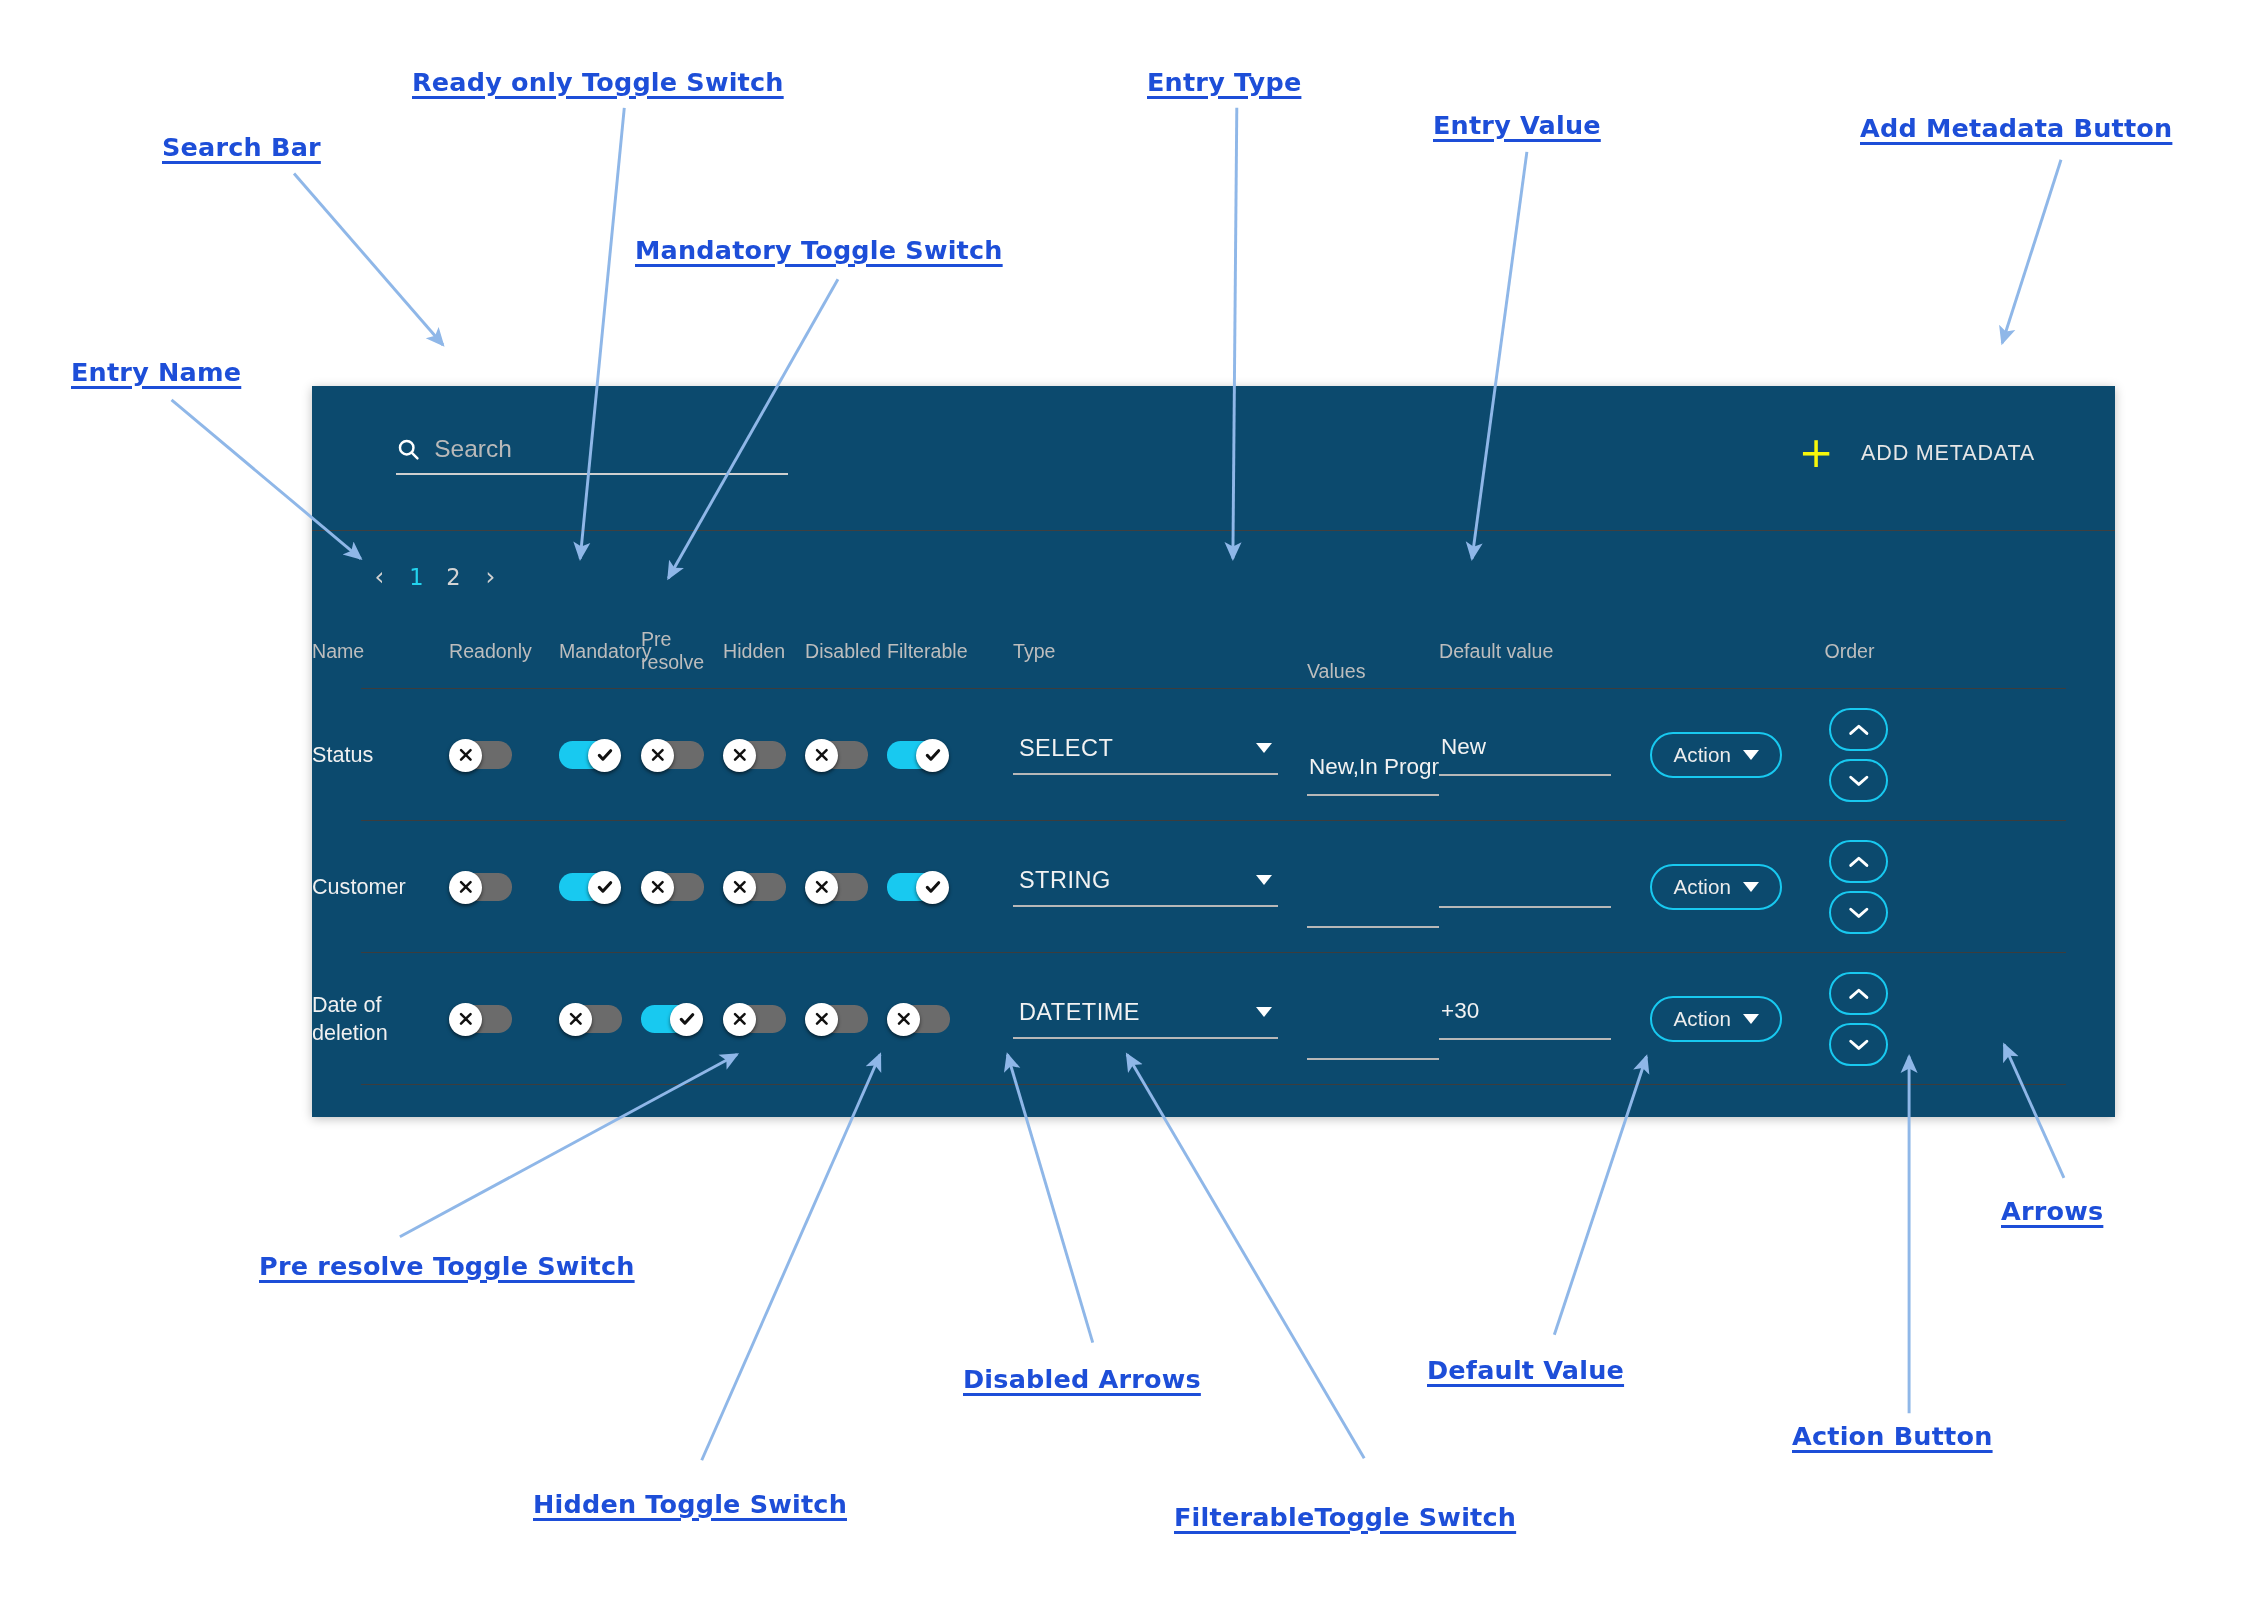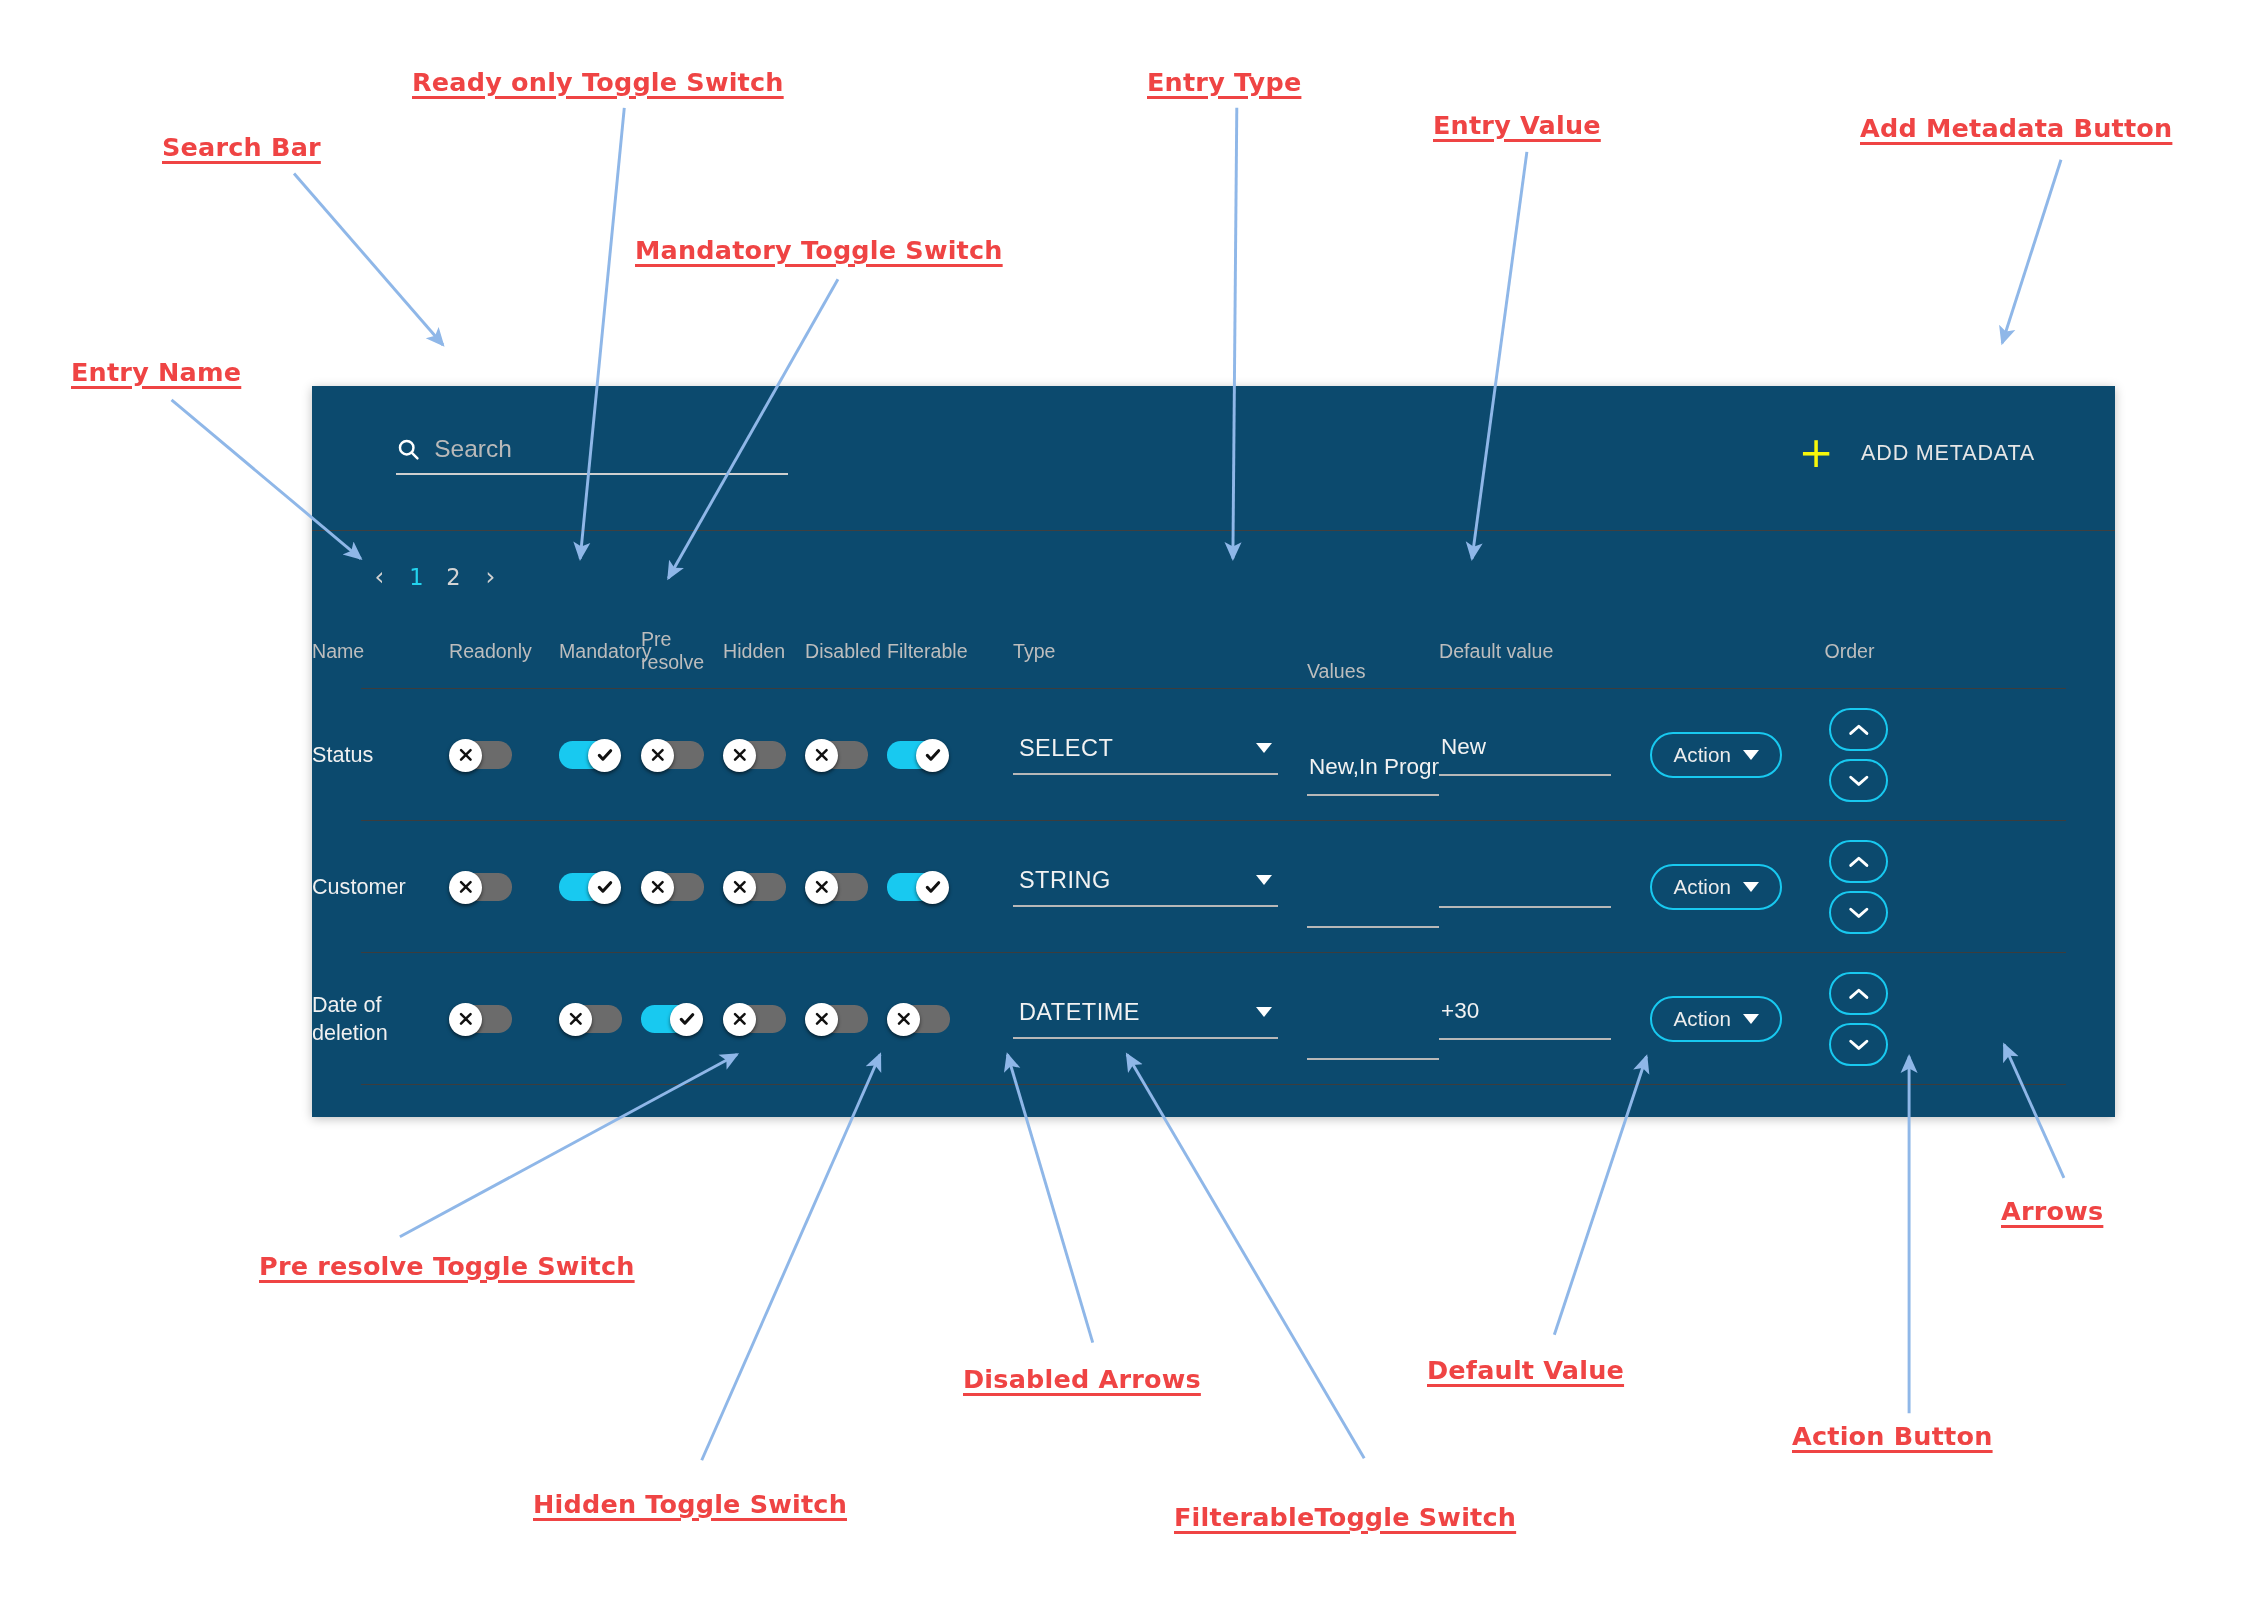--- a/index.html
+++ b/index.html
@@ -9,21 +9,21 @@
     font-family:"Liberation Sans", sans-serif;
     overflow:hidden;
     position:relative;
   }
   #stage{position:absolute;left:0;top:0;width:2258px;height:1618px;}
 
   
   #anno-svg{position:absolute;left:0;top:0;width:2258px;height:1618px;pointer-events:none;}
   .anno-label{
     position:absolute;
-    color:#ef4444;
+    color:#1d4ed8;
     font-family:"DejaVu Sans", sans-serif;
     font-weight:bold;
     font-size:25.5px;
     letter-spacing:0.2px;
     white-space:nowrap;
     text-decoration:underline;
     text-underline-offset:4.9px;
     text-decoration-thickness:2.5px;
   }
 

